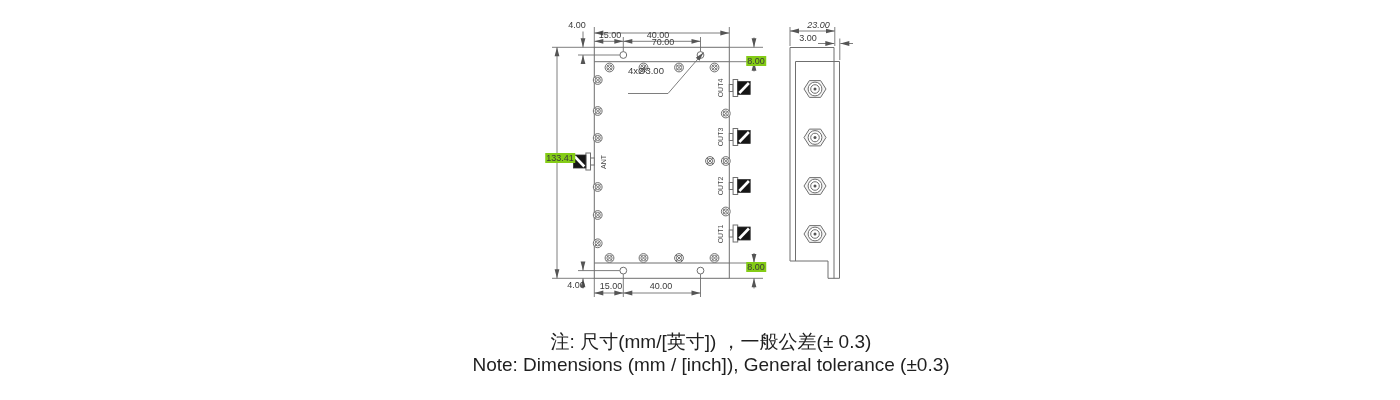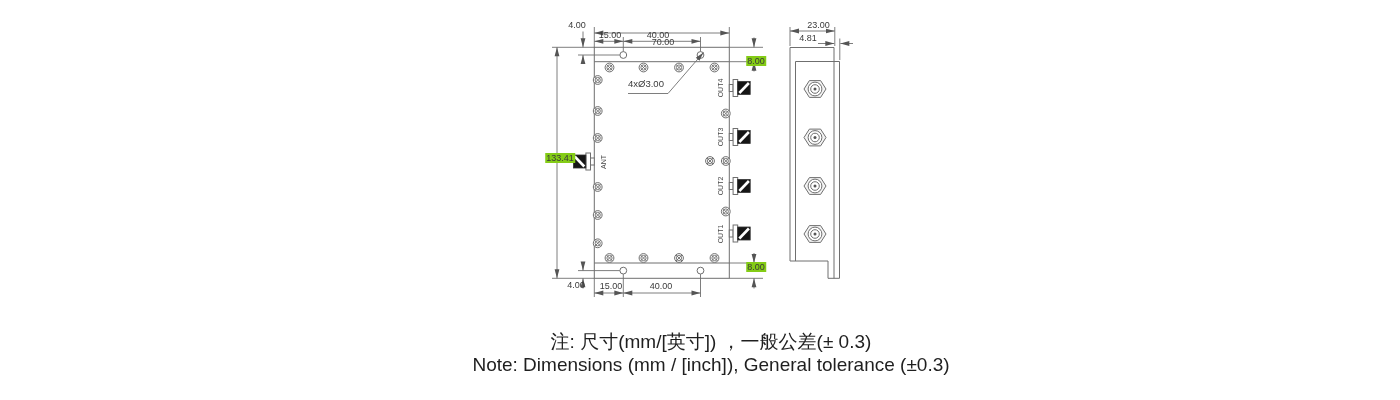--- a/index.html
+++ b/index.html
@@ -158,28 +158,28 @@
       <line x1="853" y1="43.5" x2="840.3" y2="43.5" marker-end="url(#arr)"></line>
     </g>
   </svg>
 
   <div class="dim-label" style="left: 577px; top: 24.5px; color: rgb(58, 58, 58);">4.00</div>
   <div class="dim-label" style="left: 663px; top: 42px; color: rgb(58, 58, 58);">70.00</div>
   <div class="dim-label" style="left: 610px; top: 34.5px; color: rgb(58, 58, 58);">15.00</div>
   <div class="dim-label" style="left: 658px; top: 34.5px; color: rgb(58, 58, 58);">40.00</div>
   <div class="dim-label bg" style="left: 756px; top: 60.5px; color: rgb(58, 58, 58);">8.00</div>
   <div class="dim-label bg" style="left: 560px; top: 158px; color: rgb(58, 58, 58);">133.41</div>
-  <div class="callout" style="left: 628px; top: 83px; color: rgb(58, 58, 58);">4xØ3.00</div>
+  <div class="callout" style="left: 628px; top: 70px; color: rgb(58, 58, 58);">4xØ3.00</div>
   <div class="dim-label bg" style="left: 756px; top: 267px; color: rgb(58, 58, 58);">8.00</div>
   <div class="dim-label" style="left: 576px; top: 284.5px; color: rgb(58, 58, 58);">4.00</div>
   <div class="dim-label" style="left: 611px; top: 286px; color: rgb(58, 58, 58);">15.00</div>
   <div class="dim-label" style="left: 661px; top: 286px; color: rgb(58, 58, 58);">40.00</div>
 
-  <div class="dim-label" style="left: 818.5px; top: 24.5px; color: rgb(58, 58, 58);">23.00</div>
-  <div class="dim-label" style="left: 808px; top: 38px; color: rgb(58, 58, 58);">4.81</div>
+  <div class="dim-label" style="left: 818.5px; top: 24.5px; color: rgb(58, 58, 58); font-style: italic;">23.00</div>
+  <div class="dim-label" style="left: 808px; top: 38px; color: rgb(58, 58, 58);">3.00</div>
 
   <div class="port-label" style="left:719.5px;top:88px;">OUT4</div>
   <div class="port-label" style="left:719.5px;top:137px;">OUT3</div>
   <div class="port-label" style="left:719.5px;top:186px;">OUT2</div>
   <div class="port-label" style="left:719.5px;top:233.5px;">OUT1</div>
   <div class="port-label" style="left:602.5px;top:161.5px;">ANT</div>
 
   <div id="notes" style="color: rgb(31, 31, 31);">
     <div class="note-line">注: 尺寸(mm/[英寸]) ，一般公差(± 0.3)</div>
     <div class="note-line">Note: Dimensions (mm / [inch]), General tolerance (±0.3)</div>

